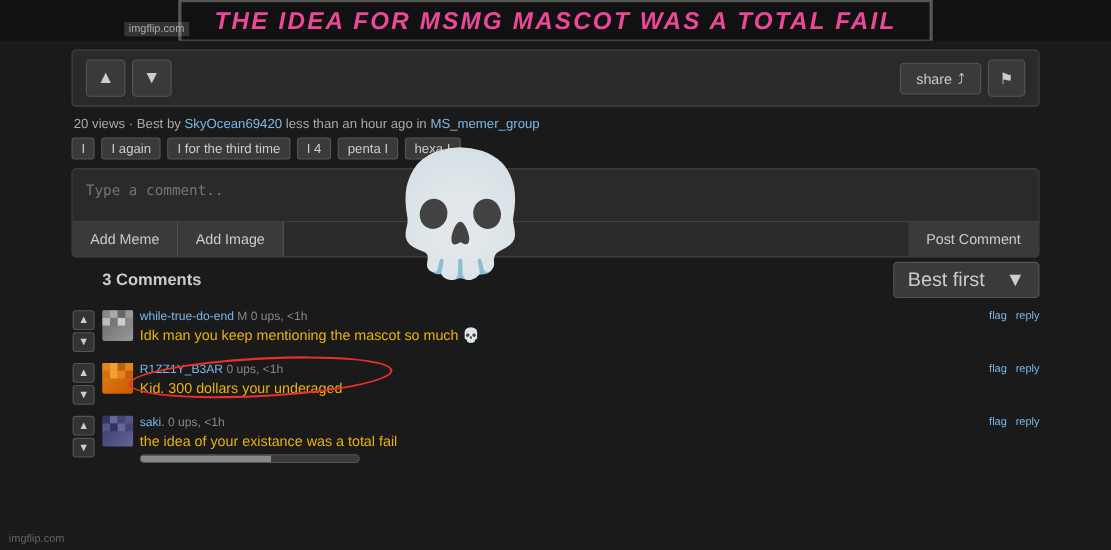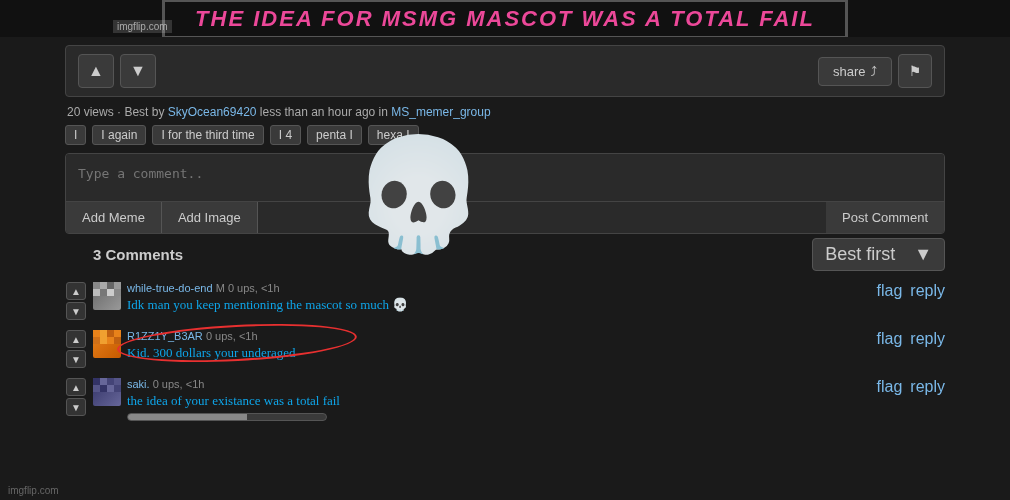--- a/index.html
+++ b/index.html
@@ -257,28 +257,27 @@
     }
     .comment-meta {
       color: #888;
       font-size: 11px;
       margin-bottom: 2px;
     }
     .comment-meta .username {
       color: #7ab8e8;
     }
     .comment-text {
-      color: #0ea5e9;
+      color: #eab308;
       font-size: 13px;
       line-height: 1.4;
-      font-family: Liberation Serif, serif;
     }
     .comment-flagreply {
       color: #7ab8e8;
-      font-size: 16px;
+      font-size: 10px;
       margin-left: auto;
       display: flex;
       gap: 8px;
       cursor: pointer;
     }
 
     
     .circled-comment {
       position: relative;
     }

